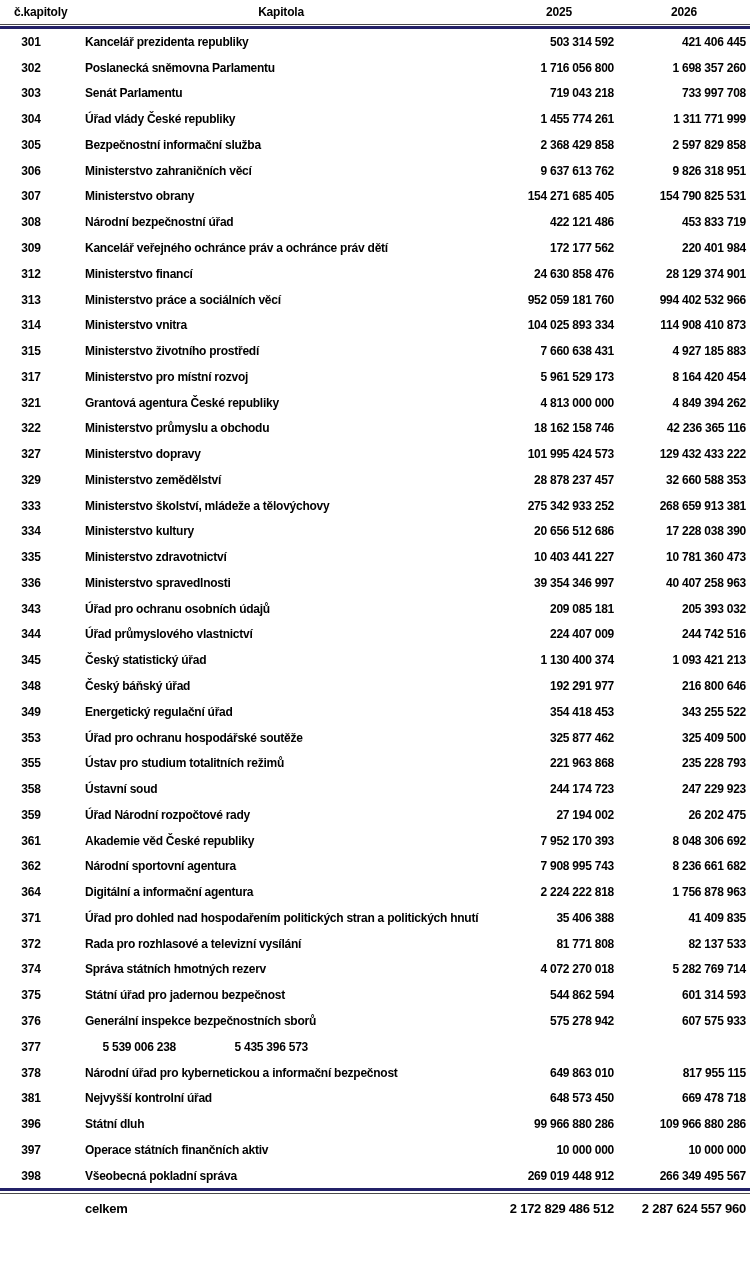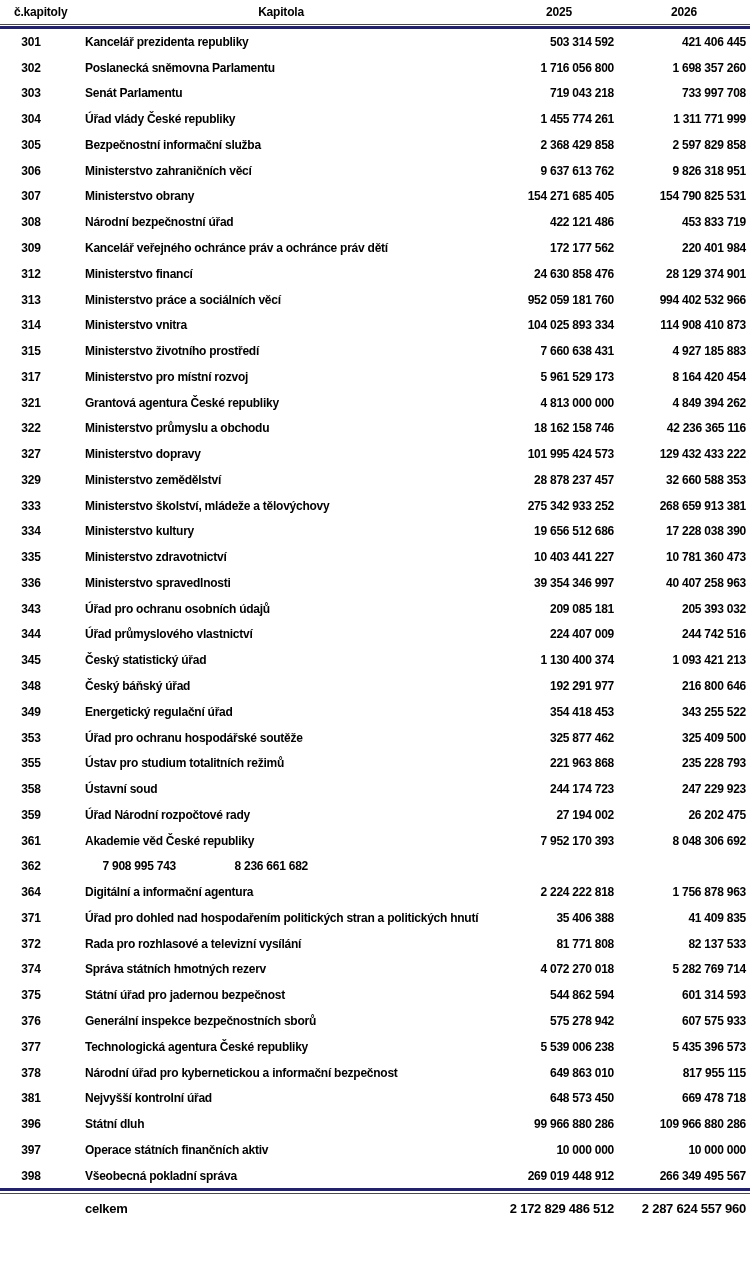--- a/index.html
+++ b/index.html
@@ -190,21 +190,21 @@
   <div class="row body-row">
     <div class="c-num">333</div>
     <div class="c-name">Ministerstvo školství, mládeže a tělovýchovy</div>
     <div class="c-v25">275 342 933 252</div>
     <div class="c-v26">268 659 913 381</div>
   </div>
 
   <div class="row body-row">
     <div class="c-num">334</div>
     <div class="c-name">Ministerstvo kultury</div>
-    <div class="c-v25">19 656 512 686</div>
+    <div class="c-v25">20 656 512 686</div>
     <div class="c-v26">17 228 038 390</div>
   </div>
 
   <div class="row body-row">
     <div class="c-num">335</div>
     <div class="c-name">Ministerstvo zdravotnictví</div>
     <div class="c-v25">10 403 441 227</div>
     <div class="c-v26">10 781 360 473</div>
   </div>
 
@@ -281,20 +281,21 @@
 
   <div class="row body-row">
     <div class="c-num">361</div>
     <div class="c-name">Akademie věd České republiky</div>
     <div class="c-v25">7 952 170 393</div>
     <div class="c-v26">8 048 306 692</div>
   </div>
 
   <div class="row body-row">
     <div class="c-num">362</div>
+    <div class="c-name">Národní sportovní agentura</div>
     <div class="c-v25">7 908 995 743</div>
     <div class="c-v26">8 236 661 682</div>
   </div>
 
   <div class="row body-row">
     <div class="c-num">364</div>
     <div class="c-name">Digitální a informační agentura</div>
     <div class="c-v25">2 224 222 818</div>
     <div class="c-v26">1 756 878 963</div>
   </div>
@@ -329,21 +330,20 @@
 
   <div class="row body-row">
     <div class="c-num">376</div>
     <div class="c-name">Generální inspekce bezpečnostních sborů</div>
     <div class="c-v25">575 278 942</div>
     <div class="c-v26">607 575 933</div>
   </div>
 
   <div class="row body-row">
     <div class="c-num">377</div>
-    <div class="c-name">Technologická agentura České republiky</div>
     <div class="c-v25">5 539 006 238</div>
     <div class="c-v26">5 435 396 573</div>
   </div>
 
   <div class="row body-row">
     <div class="c-num">378</div>
     <div class="c-name">Národní úřad pro kybernetickou a informační bezpečnost</div>
     <div class="c-v25">649 863 010</div>
     <div class="c-v26">817 955 115</div>
   </div>

